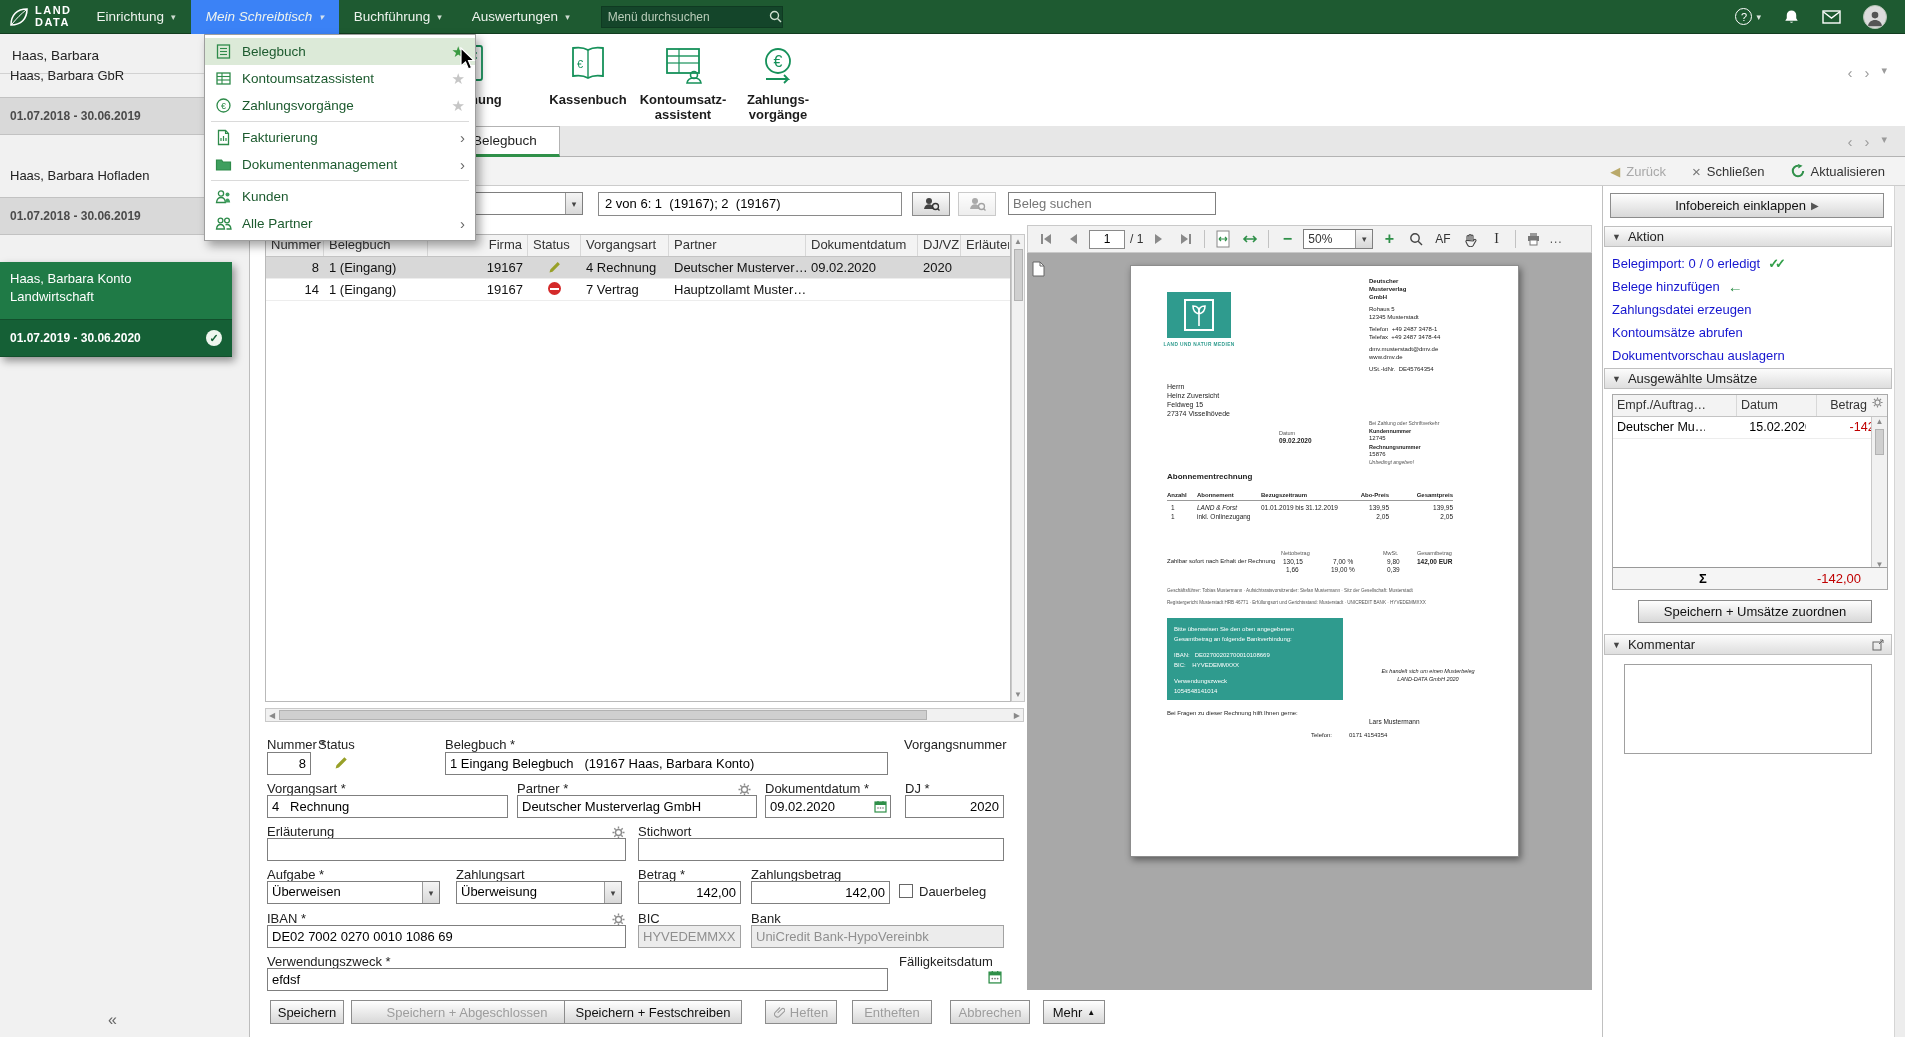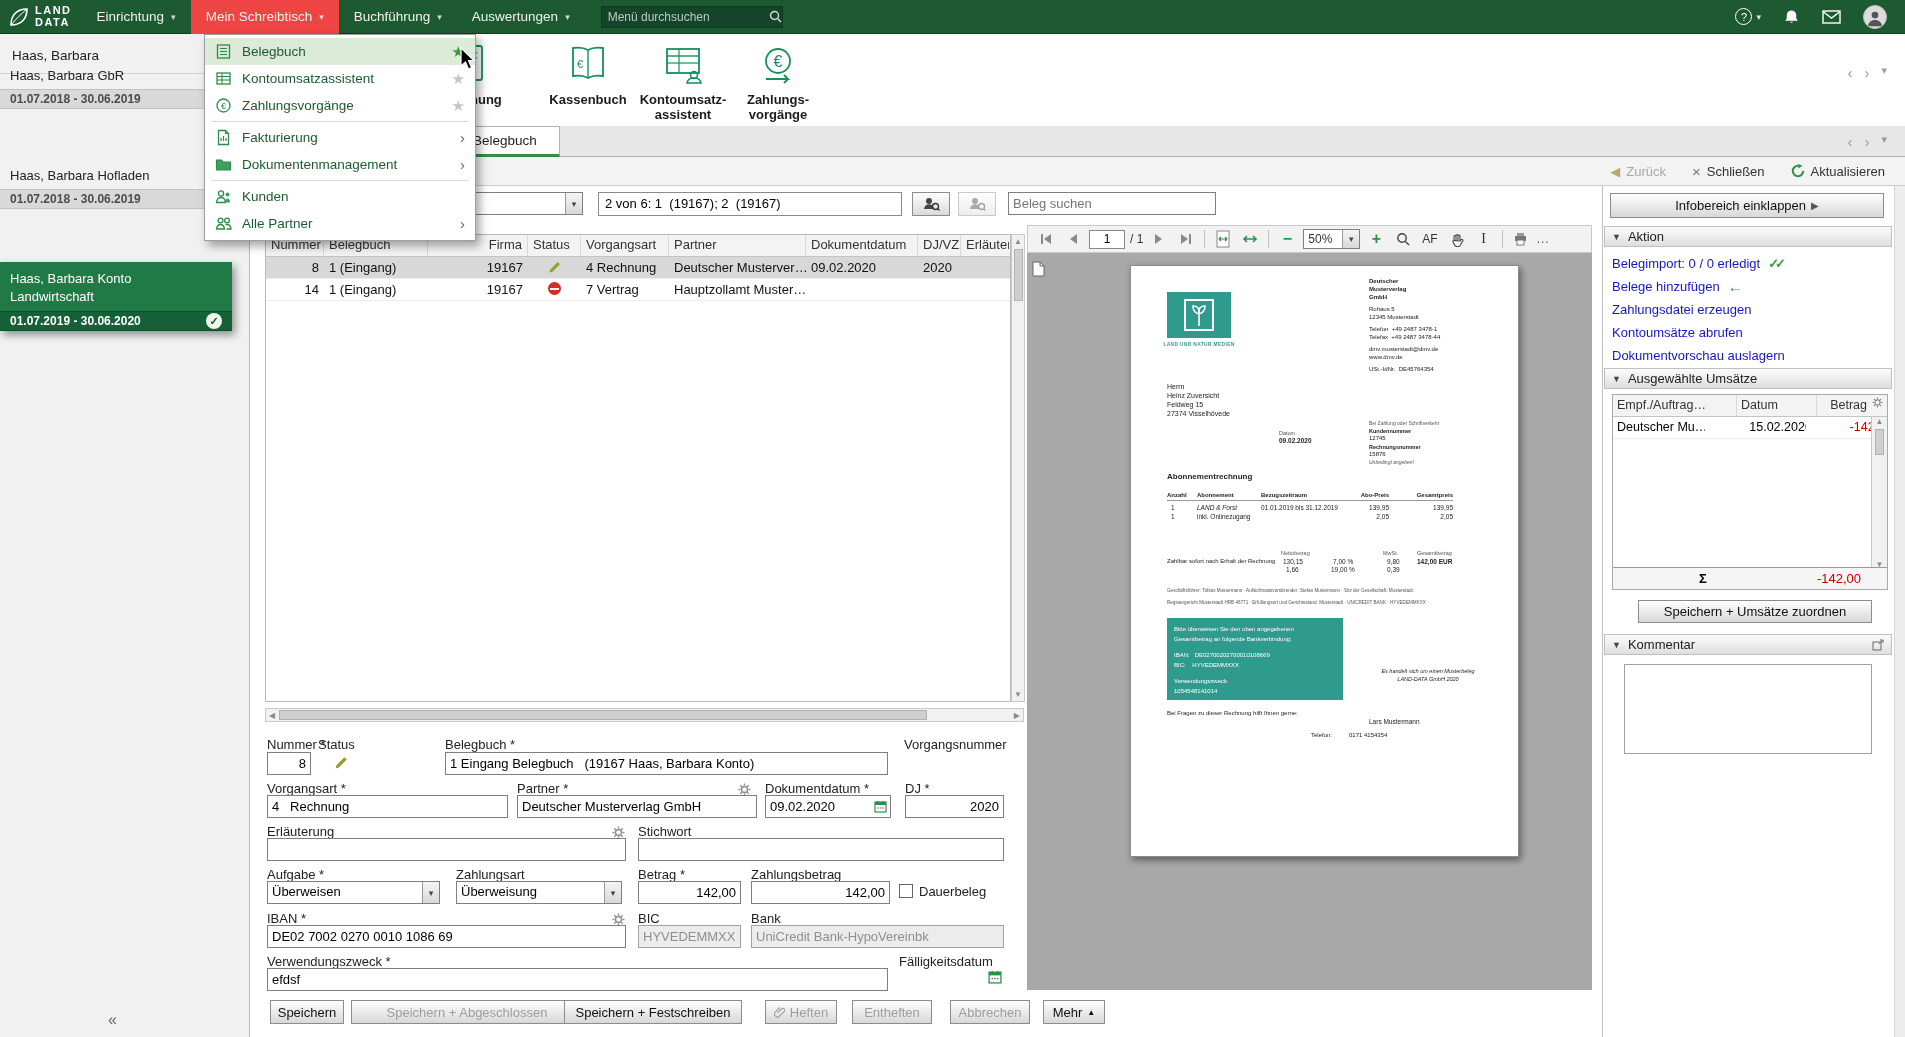--- a/index.html
+++ b/index.html
@@ -6,43 +6,43 @@
   html,body { width:1905px; height:1037px; overflow:hidden; position:relative;
     font-family:"Liberation Sans", sans-serif; background:#fff; }
 
   
   .topbar { position:absolute; left:0; top:0; width:1905px; height:34px; background:#1e5a31;
     border-bottom:1px solid #123d20; display:flex; align-items:center; color:#fff; z-index:50; }
   .logo { display:flex; align-items:center; gap:5px; padding:0 10px 0 8px; height:34px; }
   .logo-txt { font-size:11px; font-weight:bold; letter-spacing:1.5px; line-height:1.05; }
   .topmenu { height:34px; display:flex; align-items:center; gap:7px; padding:0 15px;
     font-size:13.5px; color:#eef3ee; cursor:default; }
-  .topmenu.open { background:#ef4444; }
+  .topmenu.open { background:#3b82f6;font-style:italic; }
   .caret { font-size:9px; opacity:.85; }
   .topsearch { margin-left:16px; width:182px; height:22px; background:#14452a; border:1px solid #0f3a22;
     display:flex; align-items:center; padding:0 6px; gap:6px; }
   .topsearch input { flex:1; background:transparent; border:none; outline:none; color:#d8e4d8;
     font:12px "Liberation Sans",sans-serif; }
   .topsearch input::placeholder { color:#b9ccb9; }
   .topright { margin-left:auto; display:flex; align-items:center; gap:22px; padding-right:18px; }
   .helpico { display:flex; align-items:center; gap:4px; }
   .qmark { width:17px; height:17px; border:1.5px solid #fff; border-radius:50%; font-size:11px;
     display:flex; align-items:center; justify-content:center; }
   .avatar { width:24px; height:24px; border-radius:50%; background:#dcdcdc; display:flex;
     align-items:flex-end; justify-content:center; overflow:hidden; border:1px solid #b5c4b5; }
 
   
   .sidebar { position:absolute; left:0; top:34px; width:250px; height:1003px; background:#f1f1f1;
     border-right:1px solid #bdbdbd; }
   .sb-title { padding:14px 12px 10px; font-size:13.5px; color:#222; border-bottom:1px solid #d2d2d2; }
   .client { position:absolute; left:0; width:250px; cursor:pointer; }
   .cname { padding:2px 10px 6px; font-size:13px; color:#222; }
-  .cbar { height:20px; background:#d9d9d9; border-top:1px solid #c2c2c2; border-bottom:1px solid #c2c2c2;
+  .cbar { height:38px; background:#d9d9d9; border-top:1px solid #c2c2c2; border-bottom:1px solid #c2c2c2;
     display:flex; align-items:center; justify-content:space-between; padding:0 10px;
-    font-size:12px; font-weight:bold; color:#4c4c4c; }
+    font-size:12px; font-weight:bold; color:#4c4c4c;margin-top:8px; }
   .client.sel { width:232px; background:#1f7a46; box-shadow:3px 4px 8px rgba(0,0,0,.4); }
   .client.sel .cname { color:#fff; padding-top:8px; width:170px; line-height:1.35; }
   .client.sel .cbar { background:#156036; border-color:#124f2c; color:#fff; }
   .chk { width:16px; height:16px; border-radius:50%; background:#eef6ee; color:#156036;
     font-size:11px; font-weight:bold; display:flex; align-items:center; justify-content:center; }
   .sb-collapse { position:absolute; left:108px; bottom:8px; font-size:16px; color:#666; cursor:pointer; }
 
   
   .quickbar { position:absolute; left:250px; top:34px; width:1655px; height:92px; background:#fff; }
   .qitem { position:absolute; top:8px; width:112px; text-align:center; cursor:pointer; }
@@ -568,21 +568,21 @@
         <path d="M4 9h8M4 9l2-2M4 9l2 2M12 9l-2-2M12 9l-2 2" stroke="#2f9049" fill="none" stroke-width="1.2"></path>
       </svg>
     </span>
   <span class="vtb">
       <svg width="16" height="12" viewBox="0 0 16 12">
         <path d="M2 6h12M5 3L2 6l3 3M11 3l3 3-3 3" stroke="#2f9049" fill="none" stroke-width="1.6"></path>
       </svg>
     </span>
   <span class="vsep"></span>
   <span class="vtb" style="color:#2f9049; font-size:16px; font-weight:bold">−</span>
-  <div class="fselect" style="position:relative; width:57px; height:20px">
+  <div class="fselect" style="position:relative; width:70px; height:20px">
     <span class="txt" style="font-size:12px">50%</span>
       <span class="arr">▾</span>
   </div>
   <span class="vtb" style="color:#2f9049; font-size:16px; font-weight:bold">+</span>
   <span class="vtb">
       <svg width="14" height="14" viewBox="0 0 14 14">
         <circle cx="6" cy="6" r="4.2" fill="none" stroke="#444" stroke-width="1.4"></circle>
         <line x1="9.2" y1="9.2" x2="13" y2="13" stroke="#444" stroke-width="1.4"></line>
       </svg>
     </span>

